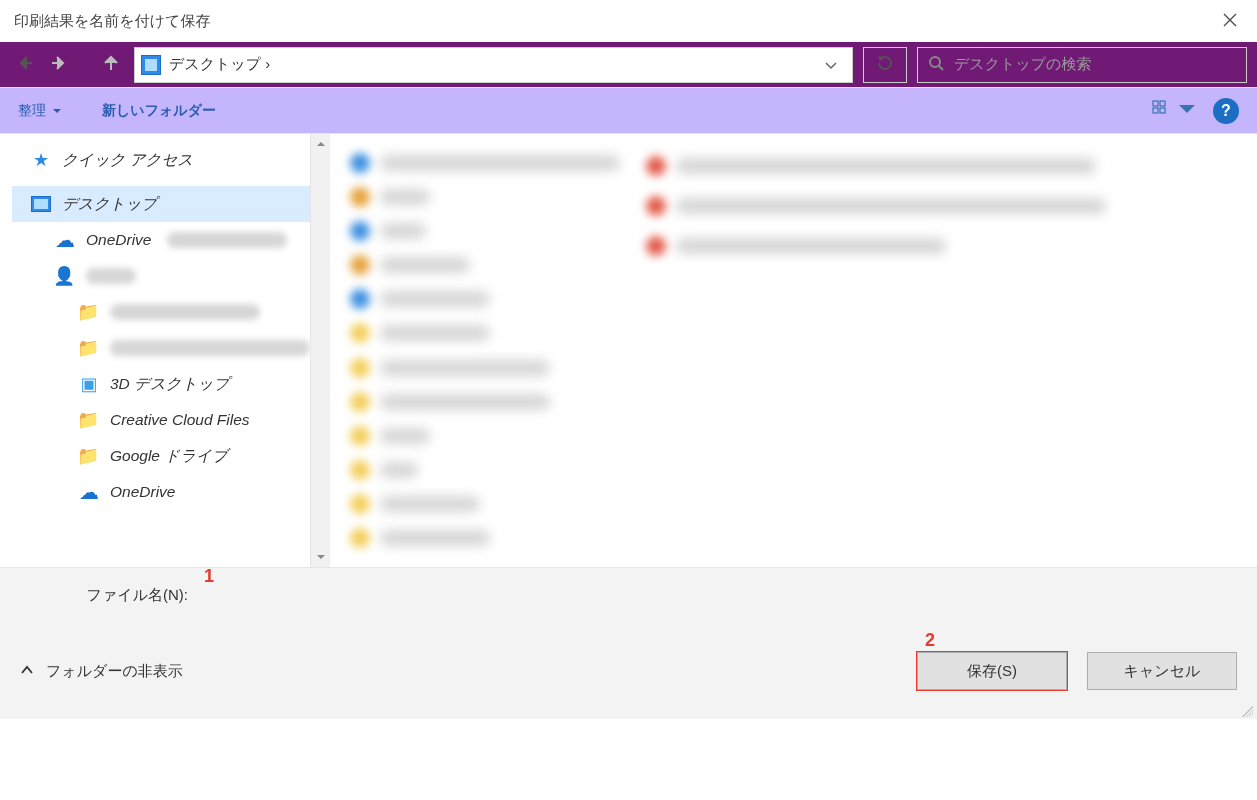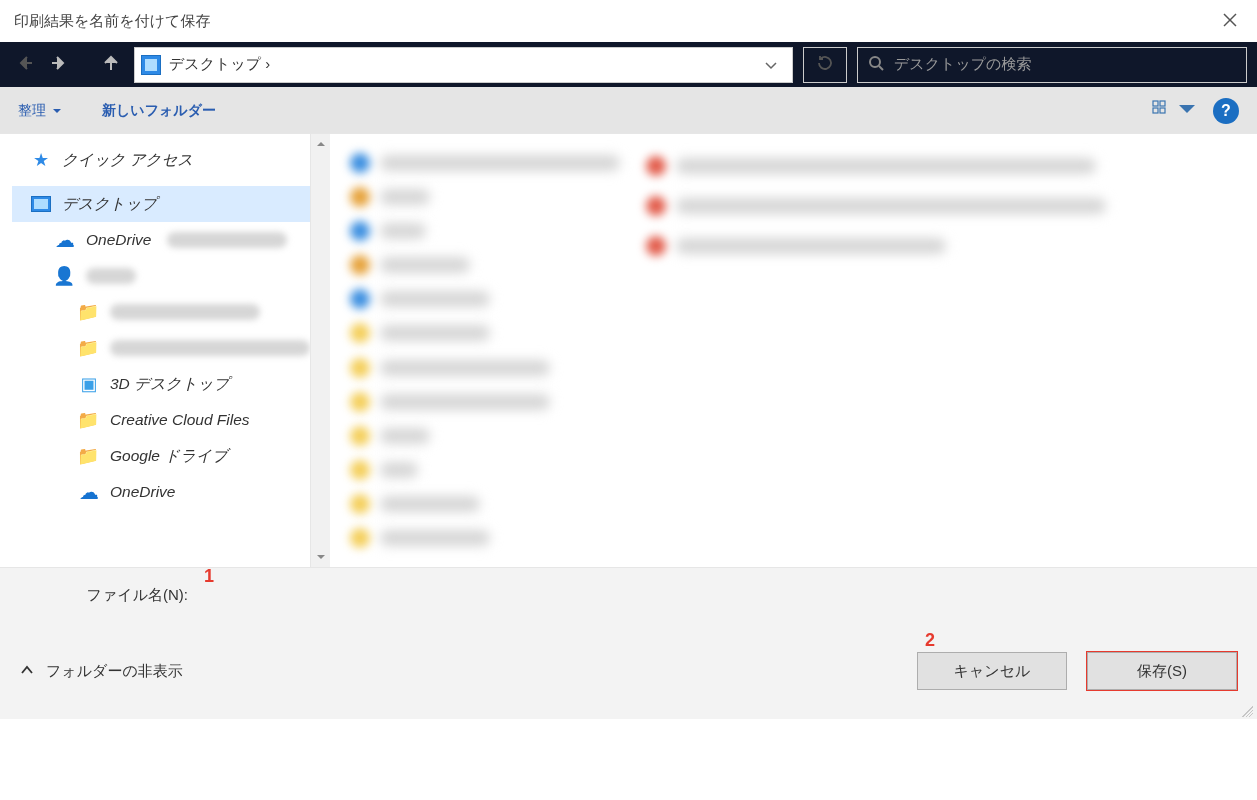--- a/index.html
+++ b/index.html
@@ -31,21 +31,21 @@
   }
   .close-btn svg { width: 14px; height: 14px; stroke:#555; stroke-width:1.5; }
 
   
   .navrow {
     display:flex;
     align-items:center;
     height:46px;
     padding: 0 10px;
     border-bottom:1px solid #e6e6e6;
-    background:#0f172a;
+    background:#701a75;
   }
   .nav-arrows { display:flex; align-items:center; gap:4px; margin-right:8px;}
   .nav-btn {
     width:30px; height:30px;
     display:flex;align-items:center;justify-content:center;
     color:#888;
   }
   .nav-btn svg { width:16px; height:16px; }
   .nav-btn.enabled svg * { stroke:#555; fill:#555; }
   .nav-btn.disabled svg * { stroke:#bbb; fill:#bbb; }
@@ -64,31 +64,31 @@
   .addr-icon::after{content:"";position:absolute;left:3px;top:3px;right:3px;bottom:3px;background:#aeddff;}
   .addr-text { flex:1; font-size:15px; color:#333; }
   .addr-chevron { width:30px;display:flex;align-items:center;justify-content:center;color:#666;}
   .refresh-btn {
     width:44px;height:36px;border:1px solid #ccc;
     display:flex;align-items:center;justify-content:center;
     margin-right:10px;
   }
   .refresh-btn svg{width:18px;height:18px;stroke:#555;fill:none;stroke-width:1.8;}
   .searchbox {
-    width:390px;height:36px;border:1px solid #ccc;
+    width:330px;height:36px;border:1px solid #ccc;
     display:flex;align-items:center;padding:0 10px;gap:10px;
     color:#888;
   }
   .searchbox svg{width:16px;height:16px;stroke:#888;fill:none;stroke-width:2;}
   .search-ph{color:#9a9a9a;font-size:15px;}
 
   
   .toolbar {
     height:46px;
-    background:#e5e5e5;
+    background:#c4b5fd;
     border-bottom:1px solid #e6e6e6;
     display:flex;align-items:center;
     padding:0 18px;
     justify-content:space-between;
   }
   .tb-left{display:flex;align-items:center;gap:40px;}
   .tb-item{color:#2a5db0;font-size:14px;display:flex;align-items:center;gap:6px;cursor:pointer;}
   .tb-item.plain{color:#2a5db0;font-weight:bold;}
   .tb-drop svg{width:10px;height:10px;}
   .tb-right{display:flex;align-items:center;gap:16px;}
@@ -473,17 +473,17 @@
   <div class="hidefolders">
     <span>
       <svg viewBox="0 0 14 14">
           <path d="M2 10 L7 4 L12 10" fill="none" stroke="#333" stroke-width="1.8"></path>
         </svg>
     </span>
     <span>フォルダーの非表示</span>
   </div>
   <div class="btns">
     <span class="annot2">2</span>
+    <div class="btn primary">保存(S)</div>
     <div class="btn">キャンセル</div>
-    <div class="btn primary">保存(S)</div>
   </div>
   <div class="resize-grip"></div>
 </div>
 
 </body></html>

